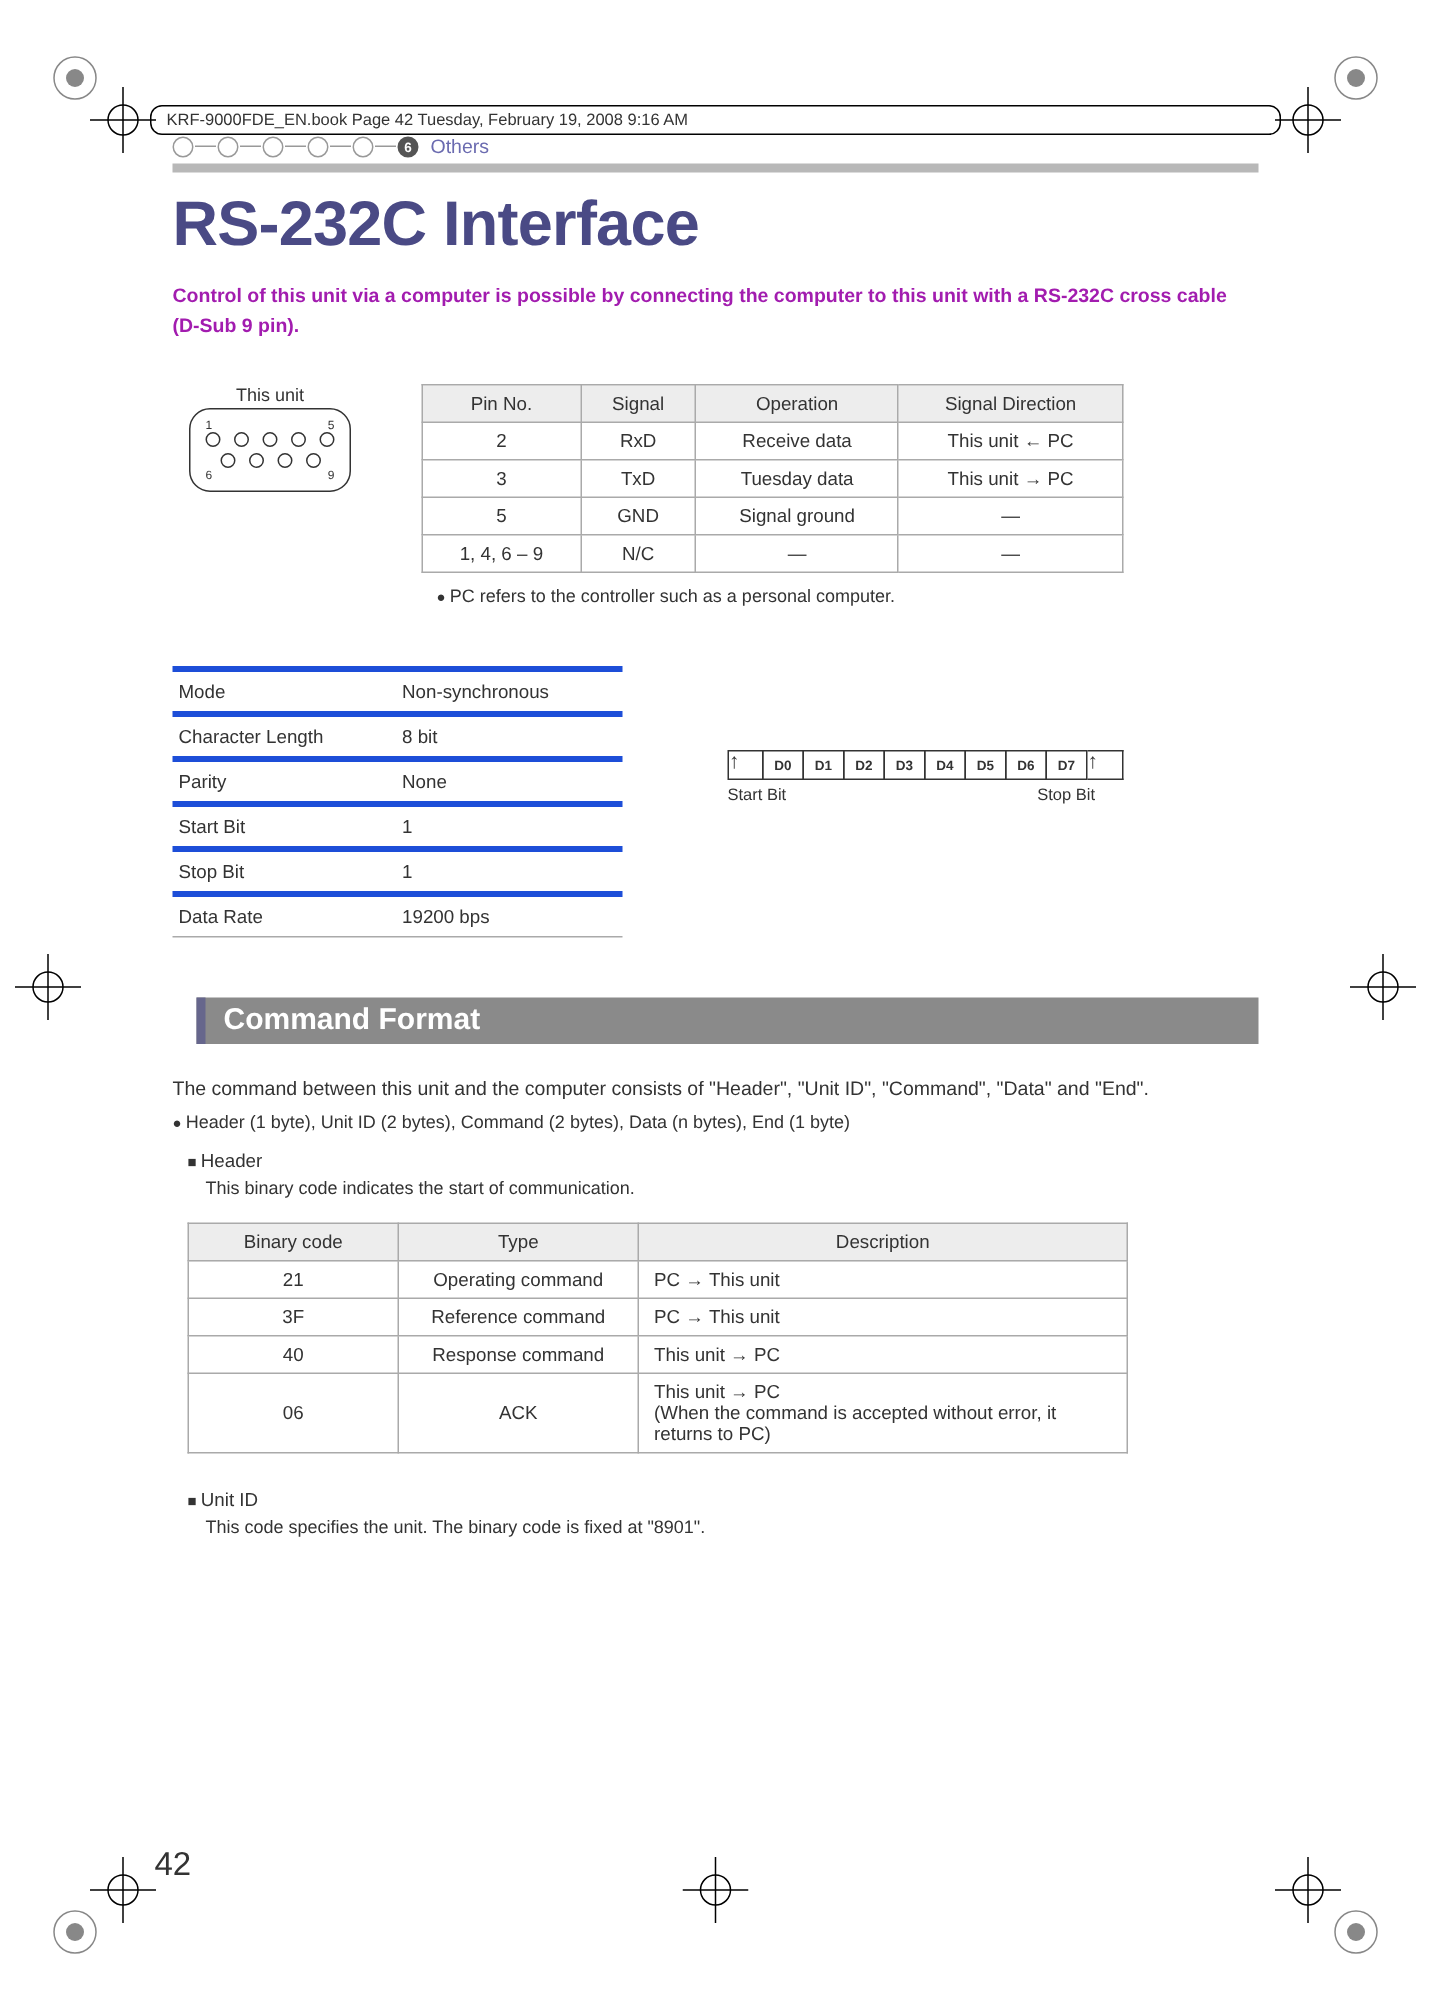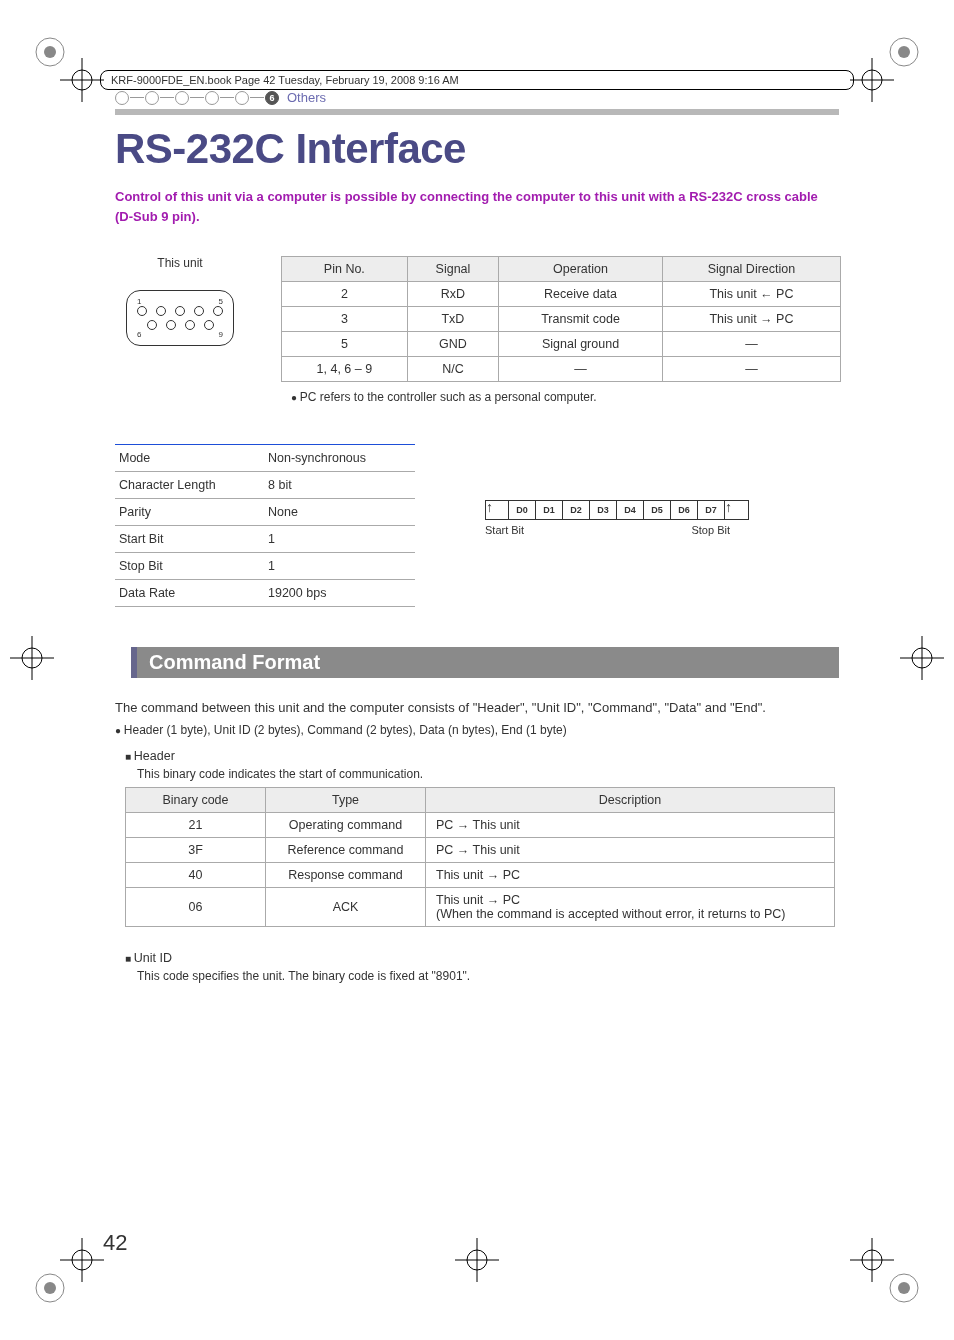--- a/index.html
+++ b/index.html
@@ -84,35 +84,35 @@
     border-left: 6px solid #66668c;
     color: #fff;
     font-size: 20px;
     font-weight: bold;
     padding: 4px 12px;
     margin: 18px 0 22px 0;
   }
 
   .row-flex { display: flex; gap: 36px; align-items: flex-start; }
   .connector-box { flex: 0 0 130px; text-align: center; }
-  .connector-label { font-size: 12px; margin-bottom: 20px; }
+  .connector-label { font-size: 12px; margin-bottom: 2px; }
   .db9 {
     border: 1px solid #333;
     border-radius: 14px;
     padding: 6px 10px;
     display: inline-block;
   }
   .db9 .pinrow { display:flex; gap:9px; justify-content:center;}
   .db9 .pin { width:10px;height:10px;border:1px solid #333;border-radius:50%;}
   .db9 .num { font-size:8px; }
 
   table.spec {
     border-collapse: collapse;
     font-size: 12.5px;
-    width: 560px;
+    width: 468px;
   }
   table.spec th, table.spec td {
     border: 1px solid #aaa;
     padding: 5px 10px;
     text-align: center;
   }
   table.spec th { background: #ededed; font-weight: normal; }
   .note { font-size: 12px; margin: 8px 0 0 10px; }
   .note::before { content: "● "; font-size:10px;}
   .sub-note { font-size: 12px; margin: 4px 0 0 22px; }
@@ -120,21 +120,21 @@
   .square-note::before { content: "■ "; font-size: 10px;}
 
   
   .lower-row { display:flex; gap:70px; margin-top:40px; align-items:flex-start;}
   table.params {
     width: 300px;
     font-size: 12.5px;
     border-collapse: collapse;
   }
   table.params td {
-    border-top: 1px solid #1d4ed8;
+    border-top: 4px solid #1d4ed8;
     border-bottom: 1px solid #aaa;
     padding: 6px 4px;
   }
   .bit-diagram { margin-top: 56px; font-size: 11px; }
   .bit-row { display:flex; }
   .bit-cell {
     border: 1px solid #333;
     width: 28px; height: 20px;
     display:flex;align-items:center;justify-content:center;
     font-size: 9px; font-weight:bold;
@@ -143,22 +143,22 @@
   .bit-spacer { width:24px;height:20px;border-top:1px solid #333;border-bottom:1px solid #333;border-right:1px solid #333;}
   .bit-spacer.first{border-left:1px solid #333;}
   .bit-labels { display:flex; justify-content:space-between; margin-top:4px; width:245px;}
   .arrow-up { font-size: 14px; position:relative; top:-2px;}
 
   .cmd-intro { font-size: 13px; margin: 14px 0 6px 0; }
 
   table.header-tbl {
     border-collapse: collapse;
     font-size: 12.5px;
-    width: 710px;
-    margin-top: 6px;
+    width: 627px;
+    margin-top: 16px;
     margin-left: 10px;
   }
   table.header-tbl th, table.header-tbl td {
     border: 1px solid #aaa;
     padding: 5px 10px;
   }
   table.header-tbl th { background: #ededed; font-weight: normal; text-align:center;}
   table.header-tbl td.c { text-align:center; }
 
   .page-num {
@@ -288,21 +288,21 @@
         <tbody>
           <tr>
               <td>2</td>
               <td>RxD</td>
               <td>Receive data</td>
               <td>This unit ← PC</td>
             </tr>
           <tr>
               <td>3</td>
               <td>TxD</td>
-              <td>Transmit code</td>
+              <td>Tuesday data</td>
               <td>This unit → PC</td>
             </tr>
           <tr>
               <td>5</td>
               <td>GND</td>
               <td>Signal ground</td>
               <td>—</td>
             </tr>
           <tr>
               <td>1, 4, 6 – 9</td>

